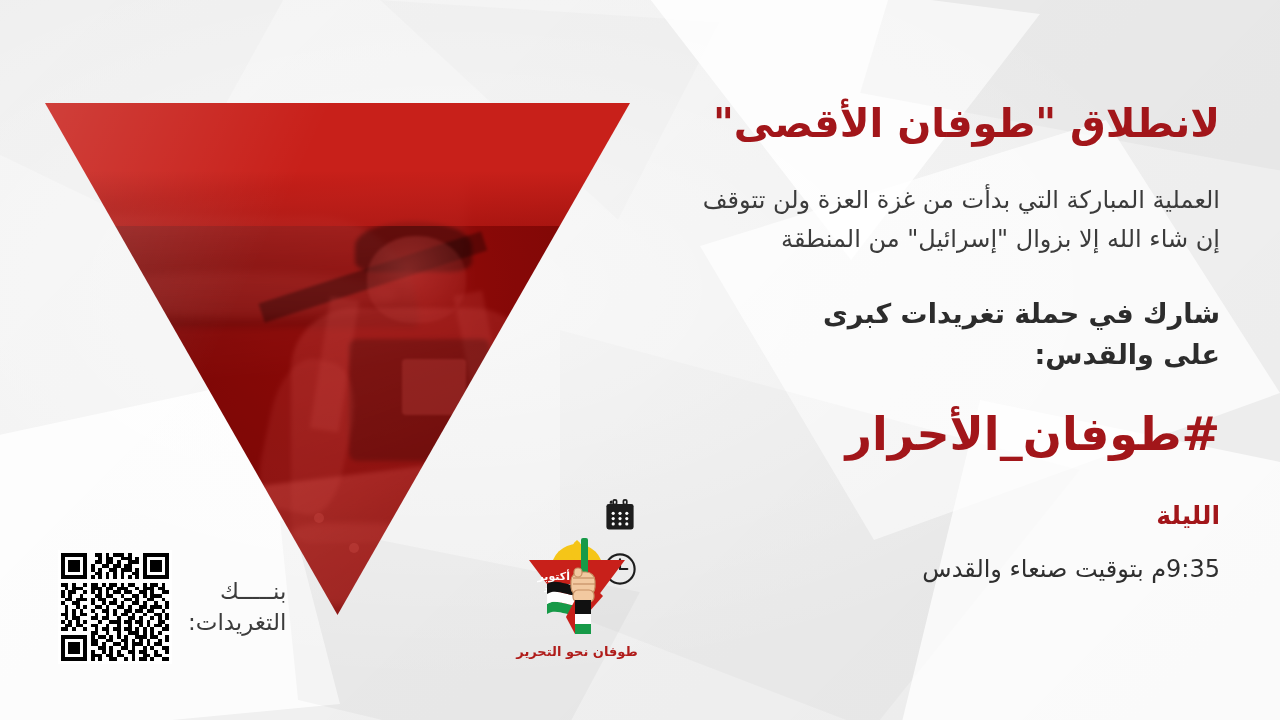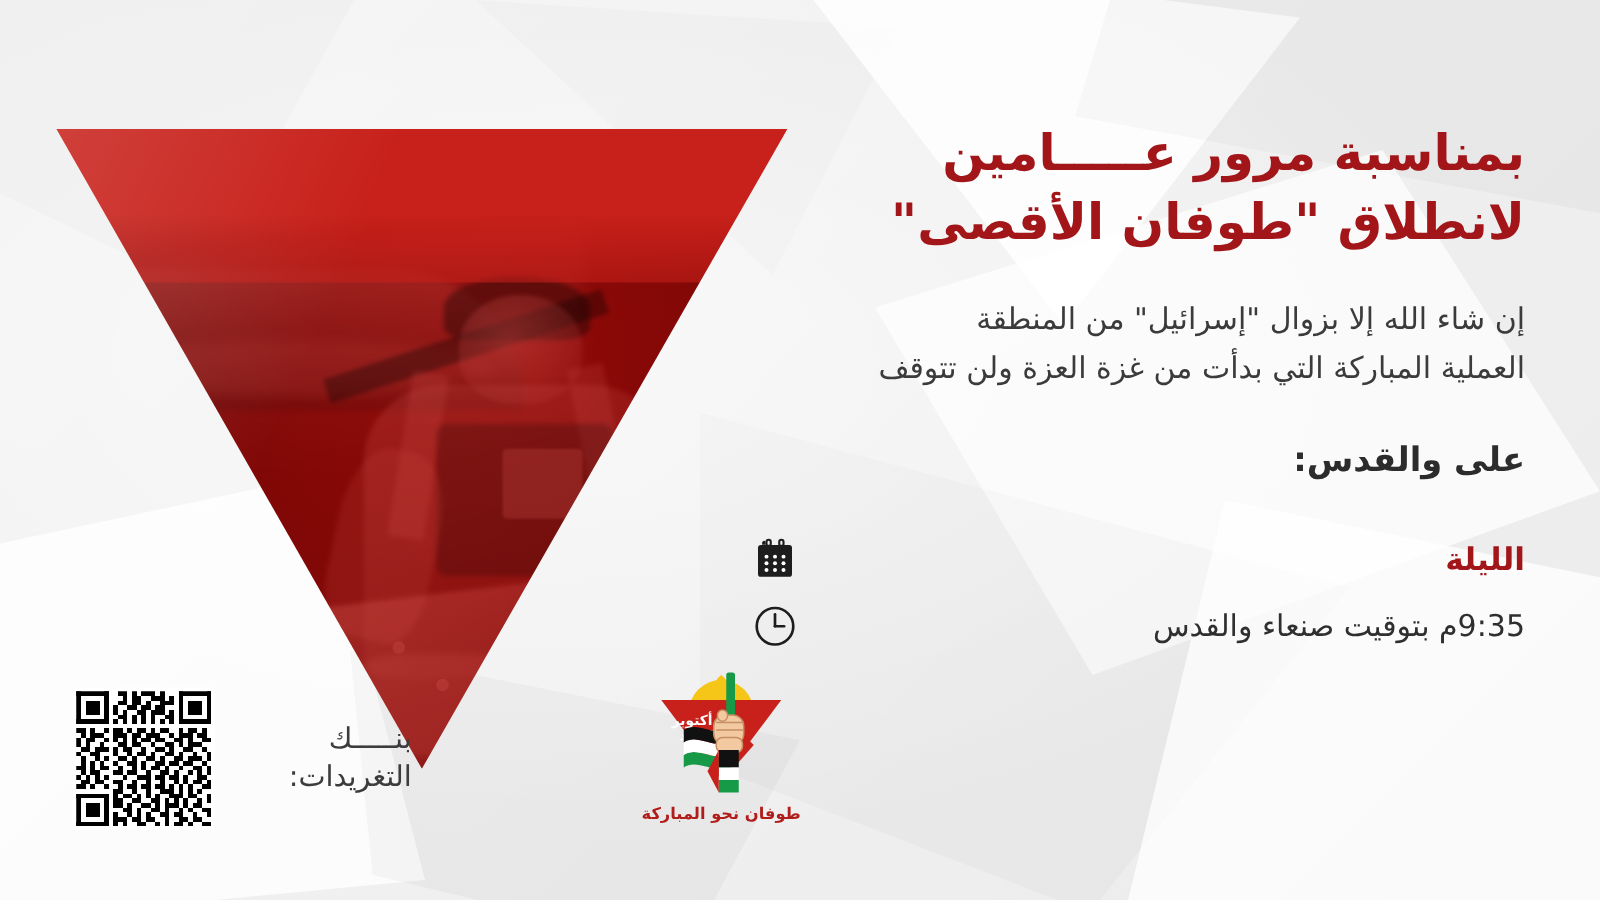--- a/index.html
+++ b/index.html
@@ -121,21 +121,21 @@
   .when-row + .when-row{margin-top:14px;}
   .when-txt{font-size:24px;color:#2f2f2f;}
   .when-txt.accent{color:#A2161A;font-weight:bold;font-size:25px;}
   .icon-box{width:40px;height:40px;display:flex;align-items:center;justify-content:center;flex:none;}
 
   
   #qr-block{position:absolute;left:58px;top:550px;display:flex;align-items:center;
     flex-direction:row-reverse;gap:16px;direction:rtl;}
   #qr-code{width:114px;height:114px;flex:none;background:#fff;padding:3px;box-sizing:border-box;}
   #qr-label{font-size:23px;color:#3c3c3c;line-height:1.35;text-align:right;}
-  #qr-label span{display:block;margin-left:43px;}
+  #qr-label span{display:block;}
 
   
   #logo{position:absolute;left:492px;top:532px;width:170px;text-align:center;}
   #logo-mark{width:116px;height:108px;margin:0 auto;position:relative;}
   #logo-caption{margin-top:4px;color:#B01D1B;font-size:13px;font-weight:bold;}
 </style>
 </head>
 <body>
 
 <div id="poster">
@@ -174,33 +174,34 @@
       <div class="ph ph-dot d4"></div>
     </div>
     <div id="tri-tint"></div>
     <div id="tri-solidtop"></div>
     <div id="tri-gloss"></div>
   </div>
 
   <div id="content">
 
     <h1 id="headline">
-      <span class="ln">بمناسبة مرور عـــــامين</span>
       <span class="ln">لانطلاق "طوفان الأقصى"</span>
     </h1>
 
     <p id="paragraph">
+      <span class="pl">العملية المباركة التي بدأت من غزة العزة ولن تتوقف</span>
       <span class="pl">إن شاء الله إلا بزوال "إسرائيل" من المنطقة</span>
-      <span class="pl">العملية المباركة التي بدأت من غزة العزة ولن تتوقف</span>
     </p>
 
     <p id="callout">
+      <span class="cl">شارك في حملة تغريدات كبرى</span>
       <span class="cl">على والقدس:</span>
     </p>
 
+    <div id="hashtag">#طوفان_الأحرار</div>
 
     <div id="when">
 
       <div class="when-row">
         <span class="icon-box">
           <svg width="34" height="34" viewBox="0 0 32 32" aria-hidden="true">
             <path d="M8 2.4c-1 0-1.7.8-1.7 1.8v1.3h2.6V4.2c0-1-.2-1.8-.9-1.8z" fill="#1d1d1d"></path>
             <path d="M9.6 3.2c0-.8.7-1.5 1.6-1.5s1.6.7 1.6 1.5v1.6c0 .8-.7 1.5-1.6 1.5s-1.6-.7-1.6-1.5z" fill="none" stroke="#1d1d1d" stroke-width="1.6"></path>
             <path d="M19.2 3.2c0-.8.7-1.5 1.6-1.5s1.6.7 1.6 1.5v1.6c0 .8-.7 1.5-1.6 1.5s-1.6-.7-1.6-1.5z" fill="none" stroke="#1d1d1d" stroke-width="1.6"></path>
             <rect x="3.2" y="5.6" width="25.6" height="24" rx="2.2" fill="#1d1d1d"></rect>
@@ -501,16 +502,16 @@
         </g>
         <path d="M54 46 h22" stroke="#C58F63" stroke-width="1.2" fill="none"></path>
         <path d="M54 52 h22" stroke="#C58F63" stroke-width="1.2" fill="none"></path>
 
         <path d="M56 68 h16 v14 h-16 z" fill="#111111"></path>
         <path d="M56 82 h16 v10 h-16 z" fill="#ffffff"></path>
         <path d="M56 92 h16 v10 h-16 z" fill="#179A48"></path>
         <path d="M56 68 l-9 17 9 17 z" fill="#C8201A"></path>
       </svg>
     </div>
-    <div id="logo-caption">طوفان نحو المباركة</div>
+    <div id="logo-caption">طوفان نحو التحرير</div>
   </div>
 
 </div>
 
 </body></html>

